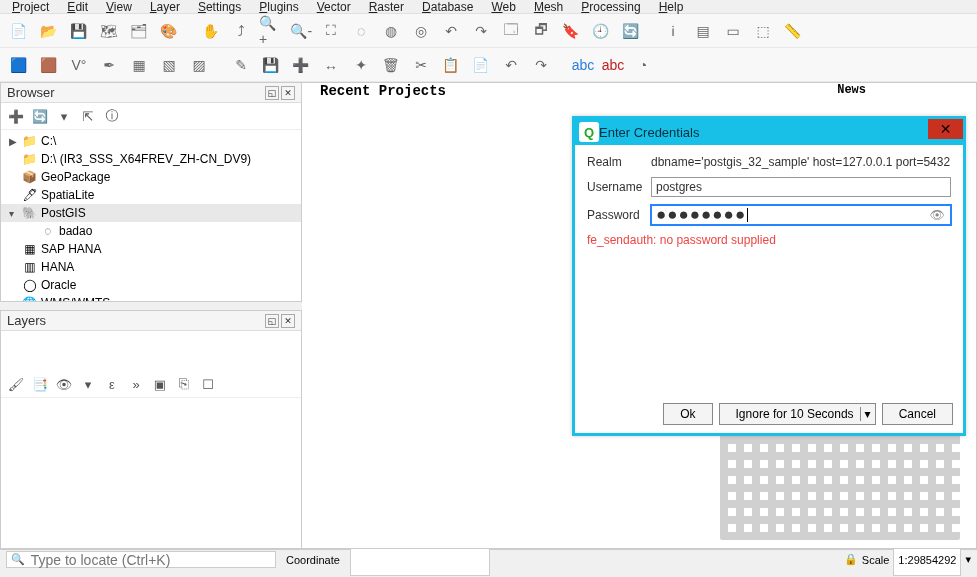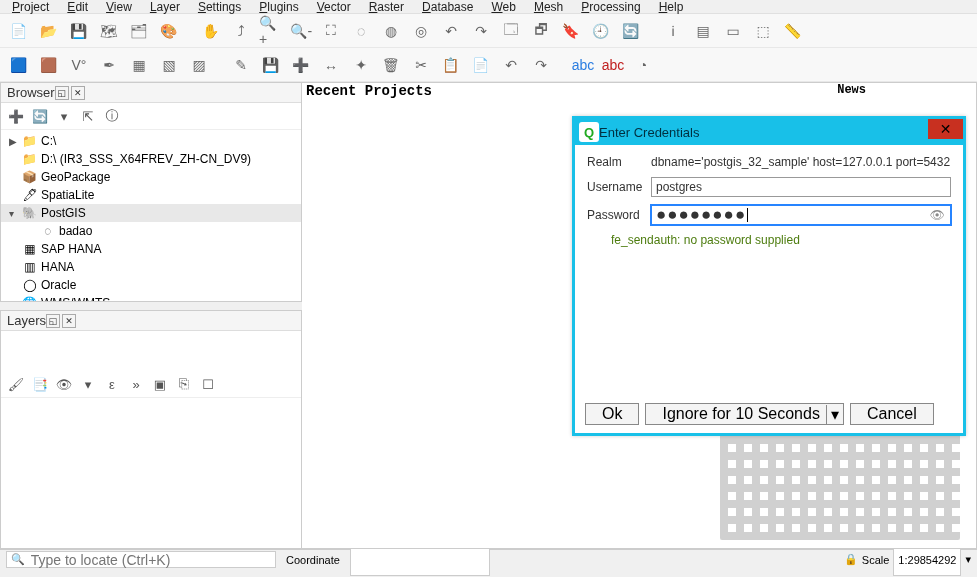--- a/index.html
+++ b/index.html
@@ -6,55 +6,55 @@
   html, body { margin:0; padding:0; width:977px; height:577px; background:#f0f0f0; overflow:hidden; }
   .menubar { height:14px; background:#f0f0f0; display:flex; align-items:center; padding:0 4px; gap:2px; font-size:12px; border-bottom:1px solid #e0e0e0;}
   .menubar span { padding:2px 8px; color:#222; cursor:default; }
   .menubar span u { text-decoration:underline; }
   .toolbar { height:34px; background:#f8f8f8; display:flex; align-items:center; padding:0 6px; gap:4px; border-bottom:1px solid #e8e8e8;}
   .tbtn { width:26px; height:26px; display:flex; align-items:center; justify-content:center; border:1px solid transparent; cursor:default; color:#666; font-size:14px;}
   .tsep { width:8px; }
   .main { display:flex; height:calc(577px - 22px - 34px - 34px - 20px); }
   .sidebar { width:302px; display:flex; flex-direction:column; }
   .panel { border:1px solid #ccc; background:#fff; display:flex; flex-direction:column; }
-  .panel-header { display:flex; align-items:center; justify-content:flex-start; padding:2px 6px; font-size:13px; color:#333; background:#f5f5f5; border-bottom:1px solid #ddd;}
+  .panel-header { display:flex; align-items:center; justify-content:space-between; padding:2px 6px; font-size:13px; color:#333; background:#f5f5f5; border-bottom:1px solid #ddd;}
   .panel-header .wctrl { display:flex; gap:2px;}
   .panel-header .wctrl span{ width:14px; height:14px; border:1px solid #aaa; font-size:9px; display:flex;align-items:center;justify-content:center; cursor:default;}
   .panel-tools { display:flex; gap:6px; padding:4px 6px; border-bottom:1px solid #eee;}
   .ptool{ width:18px; height:18px; display:flex; align-items:center; justify-content:center; color:#555; font-size:13px; cursor:default;}
   .tree{ flex:1; overflow:auto; font-size:12px; padding:2px 0;}
   .tree-row{ display:flex; align-items:center; gap:4px; padding:1px 2px 1px 8px; height:18px; cursor:default;}
   .tree-row .exp{ width:10px; color:#555; font-size:10px;}
   .tree-row.selected{ background:#e8e8e8;}
   .tree-row.indent1{ padding-left:26px;}
   .icon-sm{ width:14px; height:14px; display:inline-flex; align-items:center; justify-content:center; font-size:12px;}
   .canvas-area{ flex:1; position:relative; background:#fff; border:1px solid #ccc; border-left:none;}
-  .canvas-heading{ position:absolute; top:0; left:4px; font-family:"Courier New",monospace; font-size:14px; font-weight:bold;}
+  .canvas-heading{ position:absolute; top:0; left:18px; font-family:"Courier New",monospace; font-size:14px; font-weight:bold;}
   .news-heading{ position:absolute; top:0; right:110px; font-family:"Courier New",monospace; font-size:12px; font-weight:bold;}
   .statusbar{ height:20px; background:#f0f0f0; display:flex; align-items:center; font-size:11px; padding:0 6px; gap:10px; border-top:1px solid #ccc;}
   .status-search{ flex:0 0 270px; display:flex; align-items:center; gap:4px; border:1px solid #ccc; background:#fff; padding:0 4px; height:17px; color:#888;}
   .status-search input{ border:none; outline:none; font-size:14px; width:100%; color:#888; background:transparent;}
   .status-right{ margin-left:auto; display:flex; gap:4px; align-items:center;}
   .status-box{ border:1px solid #ccc; background:#fff; padding:0 4px; height:32px; display:flex; align-items:center;}
   
   .dialog{ position:absolute; left:572px; top:116px; width:394px; height:320px; border:3px solid #18c0e8; background:#fff; box-shadow:0 0 4px rgba(0,0,0,0.2); display:flex; flex-direction:column;}
   .dialog-title{ height:26px; background:#18c0e8; display:flex; align-items:center; color:#003040; font-size:13px; position:relative;}
   .dialog-title .qicon{ width:20px; height:20px; margin-left:4px; background:#fff; border-radius:3px; color:#2a2; font-weight:bold; display:flex;align-items:center;justify-content:center; font-size:13px;}
   .dialog-title .titletxt{ flex:1; text-align:left;}
   .dialog-title .close{ width:38px; height:26px; background:#c83020; color:#000; display:flex; align-items:center; justify-content:center; font-size:14px; position:absolute; right:-3px; top:-3px; border:3px solid #18c0e8; border-left:none; cursor:default;}
   .dialog-body{ flex:1; padding:10px 12px; font-family:"Courier New", monospace; font-size:12px; color:#333;}
   .drow{ display:flex; align-items:center; margin-bottom:8px; gap:6px;}
   .drow .lbl{ width:58px;}
   .drow .val{ flex:1;}
   .dinput{ flex:1; border:1px solid #999; height:20px; padding:0 4px; font-family:"Courier New", monospace; font-size:12px; display:flex; align-items:center;}
   .dinput.active{ border:1px solid #2684ff; outline:1px solid #2684ff;}
   .pwdots{ letter-spacing:1px; font-size:17px; line-height:14px;}
   .eye{ width:18px; color:#888; text-align:center; cursor:default;}
-  .errline{ margin-top:2px; color:#4d7c0f;margin-left:24px;}
-  .dialog-btns{ display:flex; gap:6px; justify-content:flex-start; padding:8px 10px; font-family:"Segoe UI", Tahoma, sans-serif; font-size:16px;}
+  .errline{ margin-top:2px; color:#ef4444;}
+  .dialog-btns{ display:flex; gap:6px; justify-content:flex-end; padding:8px 10px; font-family:"Segoe UI", Tahoma, sans-serif; font-size:12px;}
   .dbtn{ border:1px solid #888; background:#f4f4f4; padding:2px 16px; height:22px; display:flex; align-items:center; cursor:default;}
   .dbtn.combo{ padding-right:4px;}
   .dbtn .dd{ border-left:1px solid #888; margin-left:6px; padding-left:4px;}
   .scrollbar-thumb{ position:absolute; right:2px; top:140px; width:5px; height:150px; background:#cfcfcf; border-radius:3px;}
   .layers-body{ flex:1; background:#fff;}
   .qr{ position:absolute; right:16px; bottom:8px; width:240px; height:240px; opacity:0.18; pointer-events:none; background:
      repeating-linear-gradient(0deg,#000 0 8px,transparent 8px 16px),
      repeating-linear-gradient(90deg,#000 0 8px,transparent 8px 16px);
      mask: radial-gradient(circle at center,#000 99%, transparent 100%);}
 </style>

